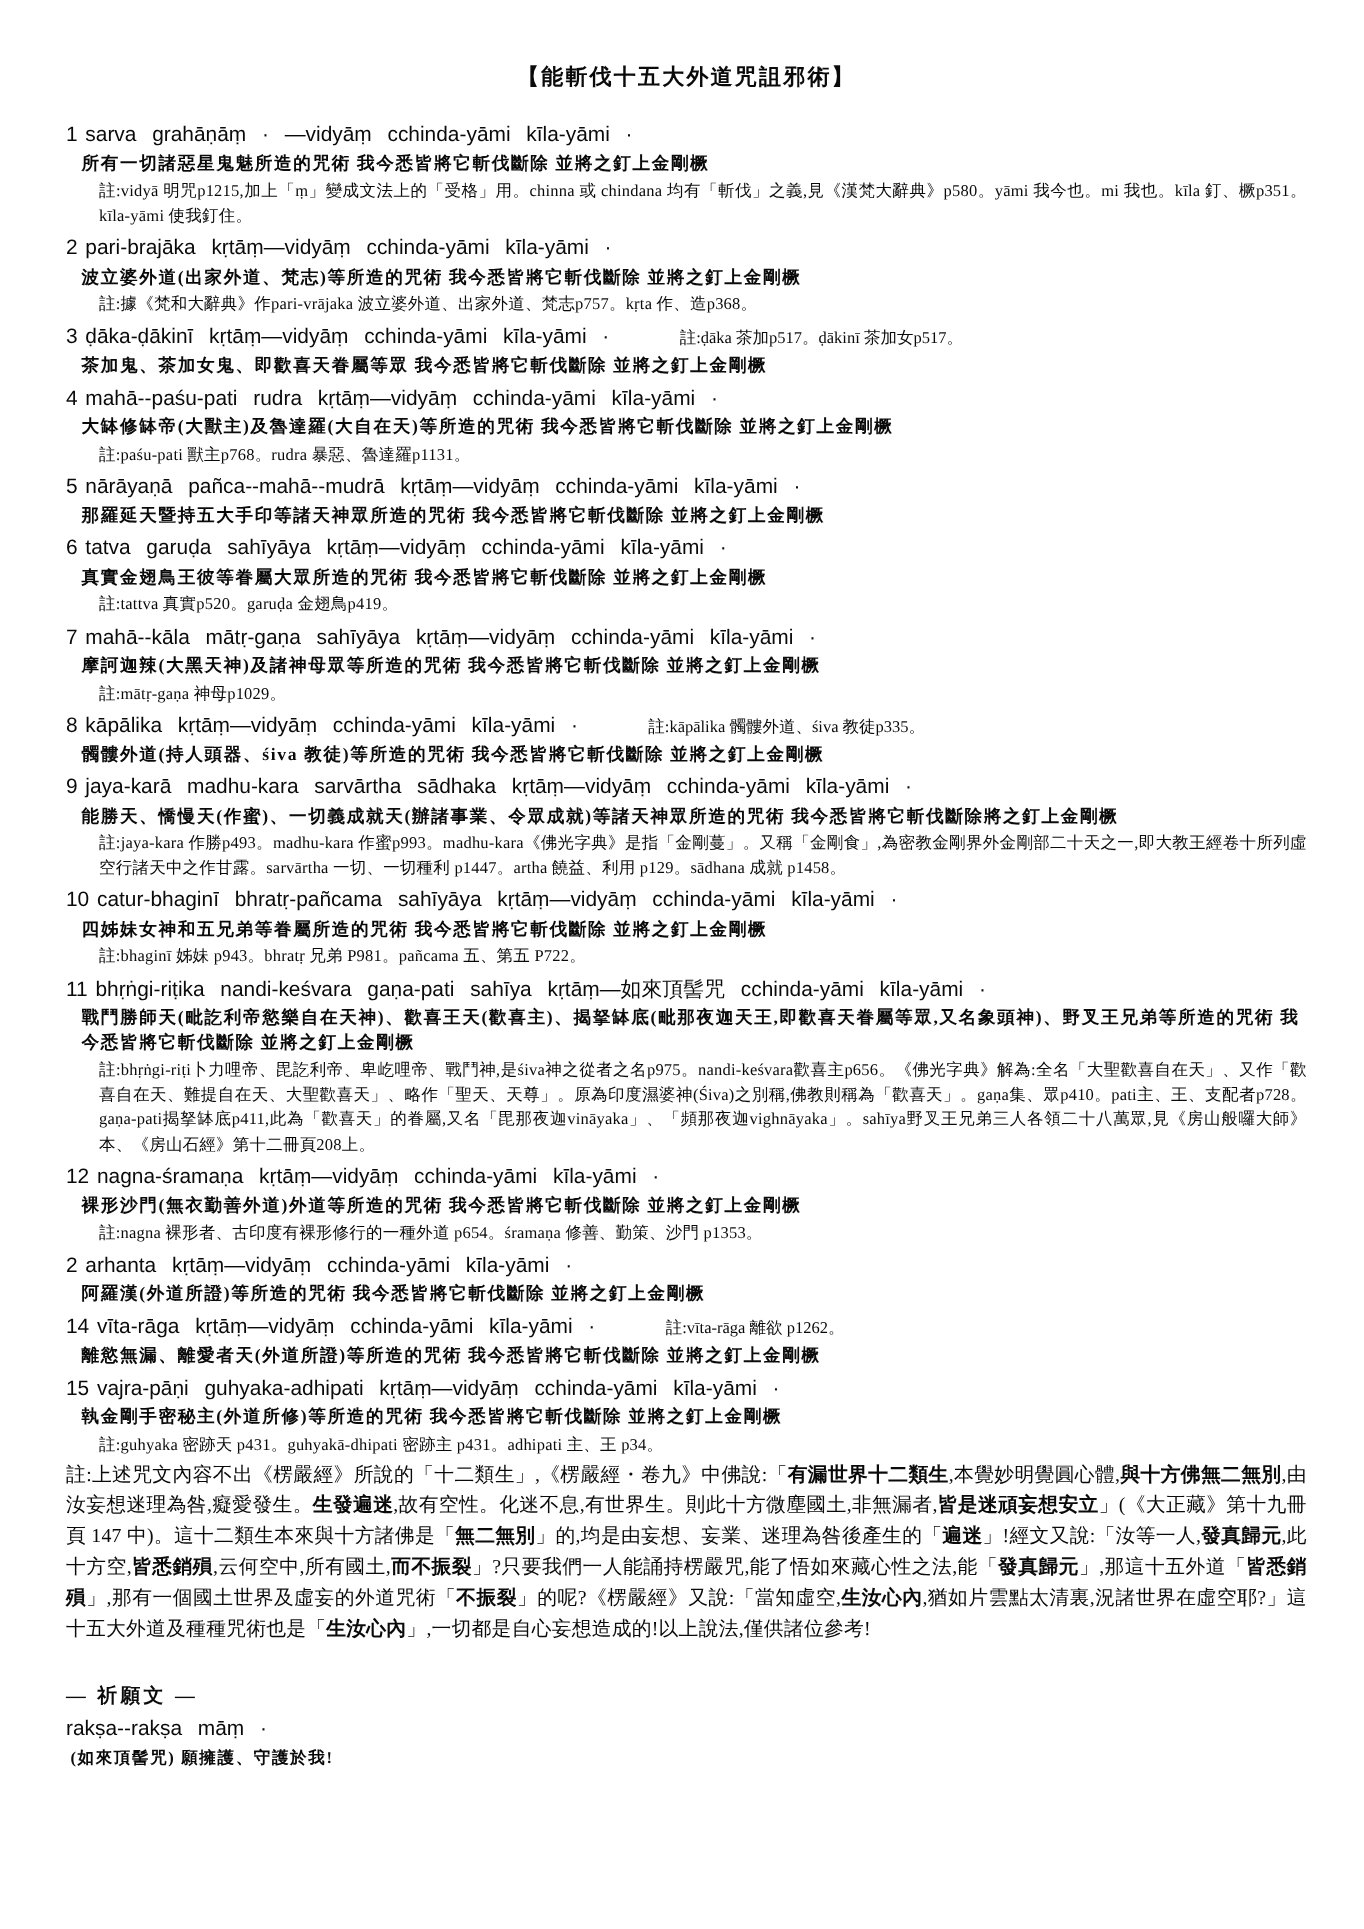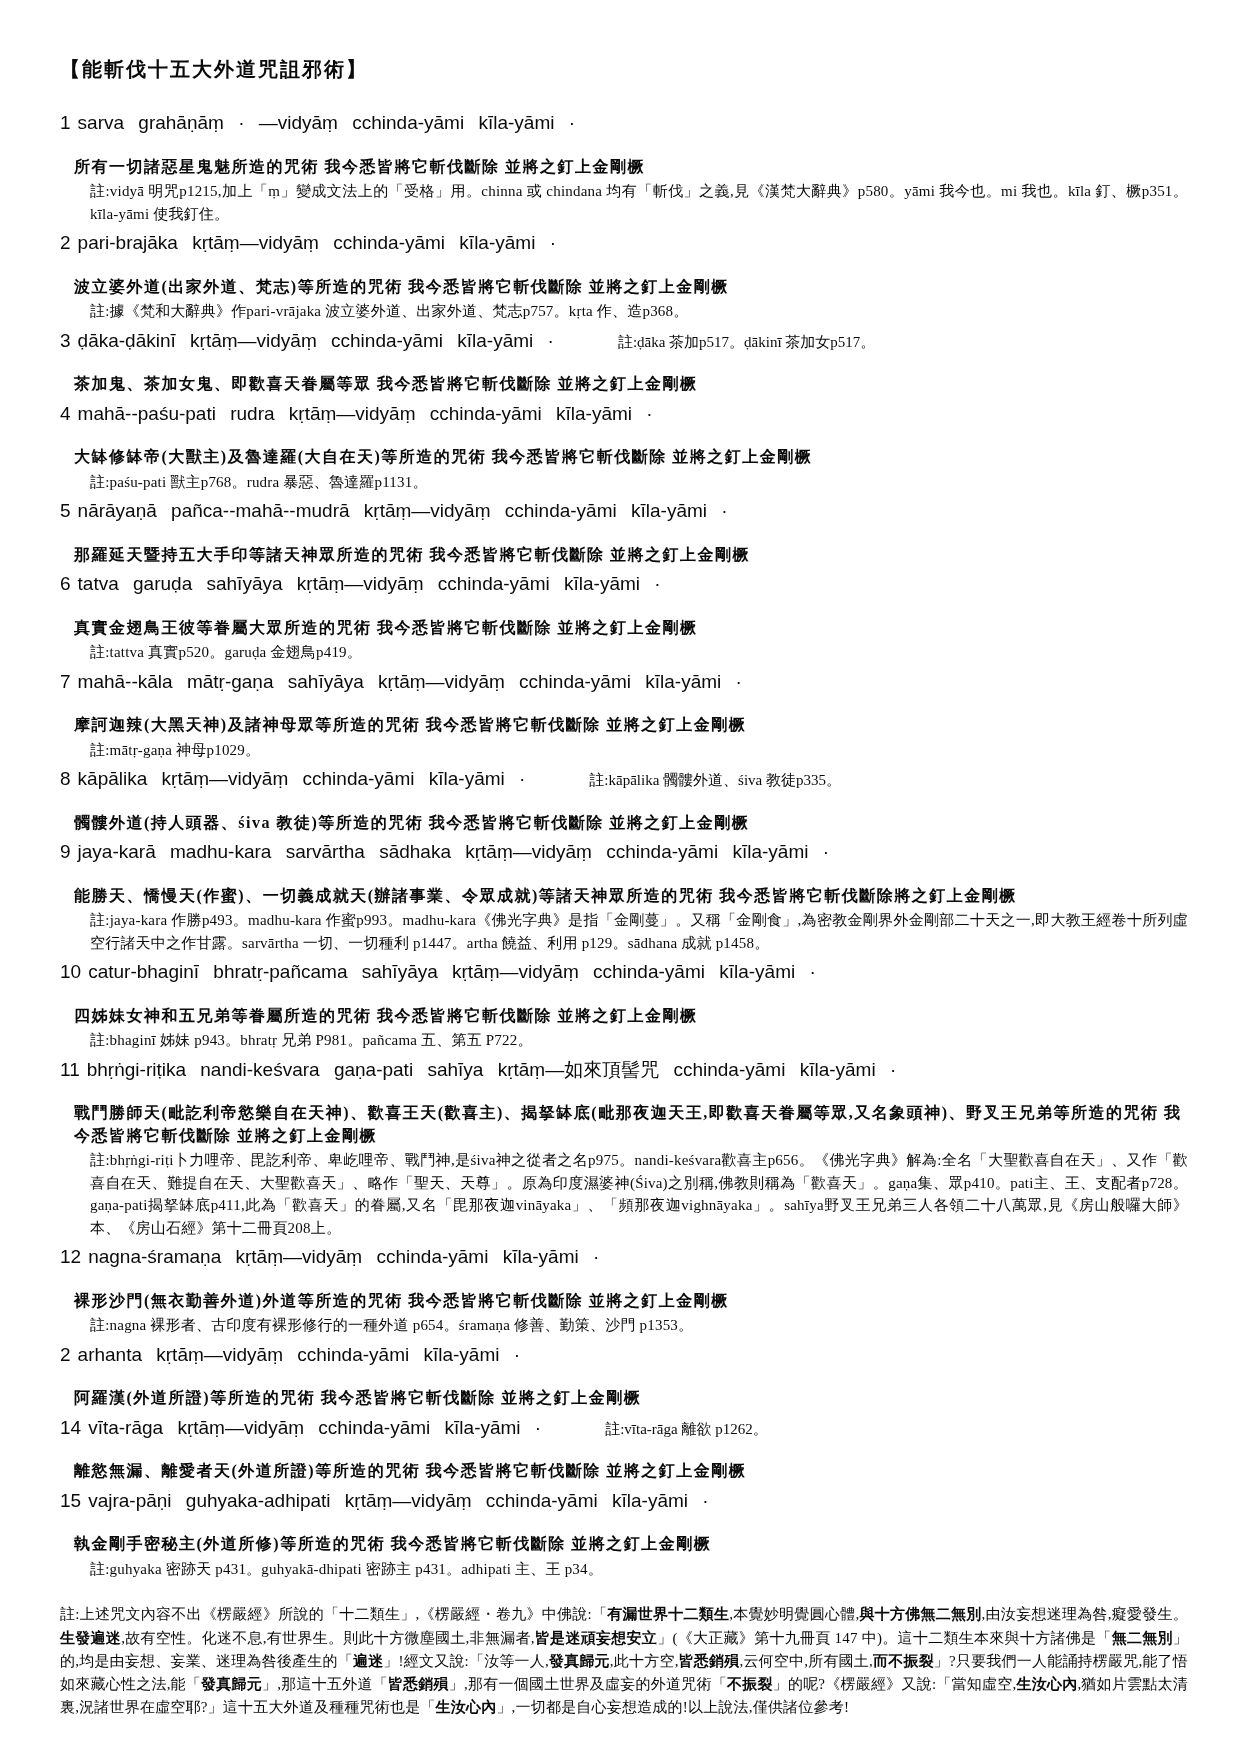--- a/index.html
+++ b/index.html
@@ -6,43 +6,44 @@
   body {
     width:1240px; height:1754px;
     background:#ffffff; color:#0a0a0a;
     font-family:"Liberation Serif","DejaVu Serif",serif;
     overflow:hidden;
   }
   .page { padding:56px 52px 0 60px; }
   .title {
     font-size:20px; font-weight:bold; letter-spacing:2px;
     margin-bottom:27px;
+    text-align:center;
   }
   .item { margin-bottom:2px; }
   .sanskrit-line {
     font-family:"Liberation Sans","DejaVu Sans",sans-serif;
     font-size:19px; line-height:1.35; word-spacing:9px;
     margin-top:5px; white-space:nowrap;
   }
   .num { display:inline-block; margin-right:7px; font-family:"Liberation Sans","DejaVu Sans",sans-serif; }
   .inline-note {
     font-family:"Liberation Serif","DejaVu Serif",serif;
     font-size:15px; word-spacing:0; margin-left:64px; white-space:normal;
   }
   .chinese {
     font-weight:bold; font-size:16px; letter-spacing:1.5px;
-    margin:20px 0 2px 14px; line-height:1.4;
+    margin:3px 0 2px 14px; line-height:1.4;
   }
   .notes { margin-left:30px; }
   .note {
     font-size:15px; line-height:1.5; letter-spacing:0.2px;
     text-align:justify;
   }
   .closing-note {
-    margin-top:23px; font-size:15px; line-height:1.55;
+    margin-top:2px; font-size:18px; line-height:1.55;
     text-align:justify; letter-spacing:0.2px;
   }
   .closing-note .b { font-weight:bold; }
   .prayer { margin-top:34px; }
   .prayer-heading { font-size:18px; font-weight:bold; letter-spacing:3px; }
   .prayer-sanskrit {
     font-family:"Liberation Sans","DejaVu Sans",sans-serif;
     font-size:19px; word-spacing:9px; margin-top:8px;
   }
   .prayer-chinese { font-weight:bold; font-size:15px; letter-spacing:1.5px; margin-top:6px; margin-left:4px; }

